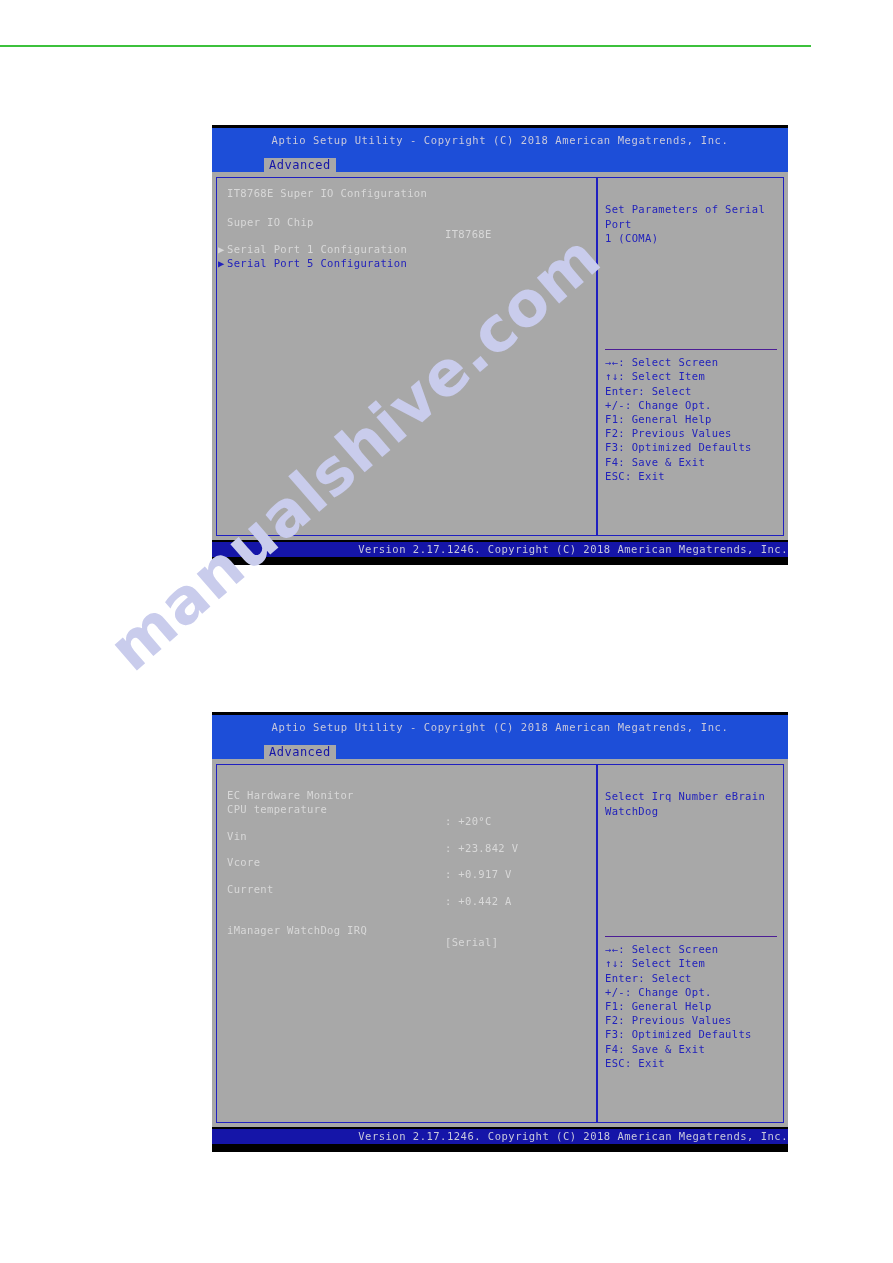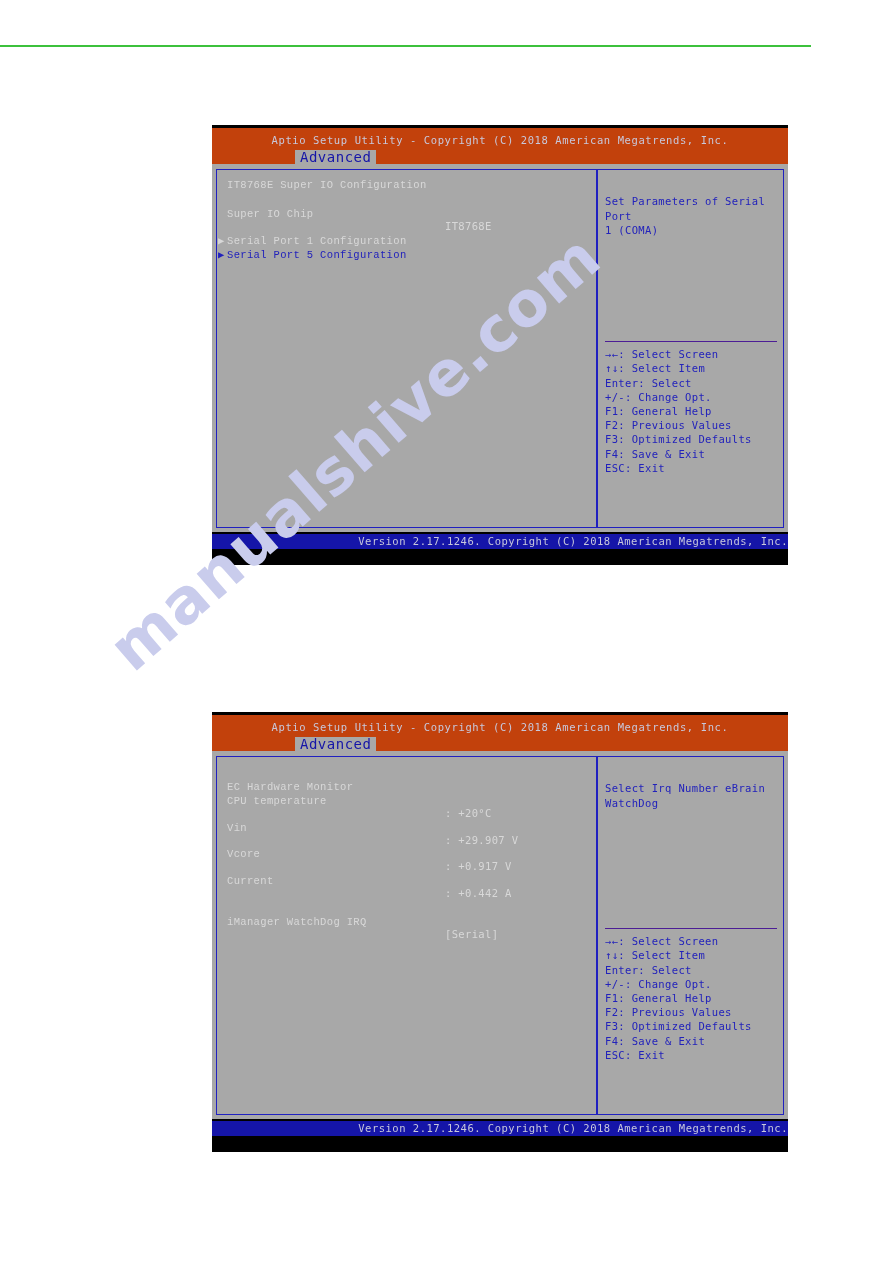--- a/index.html
+++ b/index.html
@@ -61,22 +61,22 @@
   .bios-2 { left: 212px; top: 712px; width: 576px; height: 440px; }
 
   .bios-inner {
     position: relative;
     width: 100%;
     height: 100%;
     background: #000000;
   }
 
   .bios-header {
-    background: #c2410c;
-    height: 36px;
+    background: #1d4ed8;
+    height: 44px;
     position: relative;
   }
   .bios-title {
     color: #c8c8dc;
     font-size: 10.5px;
     letter-spacing: 0.6px;
     text-align: center;
     padding-top: 6px;
     white-space: nowrap;
   }
@@ -86,25 +86,24 @@
     bottom: 0;
     height: 14px;
     width: 100%;
   }
   .tab-active {
     position: absolute;
     left: 52px;
     bottom: 0;
     background: #a8a8a8;
     color: #1515a8;
-    font-size: 14px;
+    font-size: 12px;
     line-height: 14px;
     padding: 0 5px;
     letter-spacing: 0.5px;
-    margin-left: 31px;
   }
 
   .bios-body {
     position: relative;
     background: #a8a8a8;
     height: 367px;
     border-top: 1px solid #a8a8a8;
     display: flex;
   }
   .pane-left {
@@ -125,21 +124,21 @@
   }
 
   .row {
     display: flex;
     font-size: 10.5px;
     line-height: 14.5px;
     letter-spacing: 0.35px;
     white-space: nowrap;
     color: #2222bb;
   }
-  .row .label { width: 218px; font-family: Liberation Mono, monospace; }
+  .row .label { width: 218px; }
   .row .value { color: #2222bb; margin-top: 12px; }
   .row.dim, .row.dim .value { color: #d8d8d8; }
   .spacer { height: 14.5px; }
 
   .arrow {
     display: inline-block;
     width: 9px;
     margin-left: -9px;
   }
   .arrow-dim { color: #d8d8d8; }
@@ -262,21 +261,21 @@
         <div class="row dim">
           <span class="label">EC Hardware Monitor</span>
         </div>
 
         <div class="row dim">
           <span class="label">CPU temperature</span>
           <span class="value">: +20°C</span>
         </div>
         <div class="row dim">
           <span class="label">Vin</span>
-          <span class="value">: +29.907 V</span>
+          <span class="value">: +23.842 V</span>
         </div>
         <div class="row dim">
           <span class="label">Vcore</span>
           <span class="value">: +0.917 V</span>
         </div>
         <div class="row dim">
           <span class="label">Current</span>
           <span class="value">: +0.442 A</span>
         </div>
         <div class="spacer"></div>

